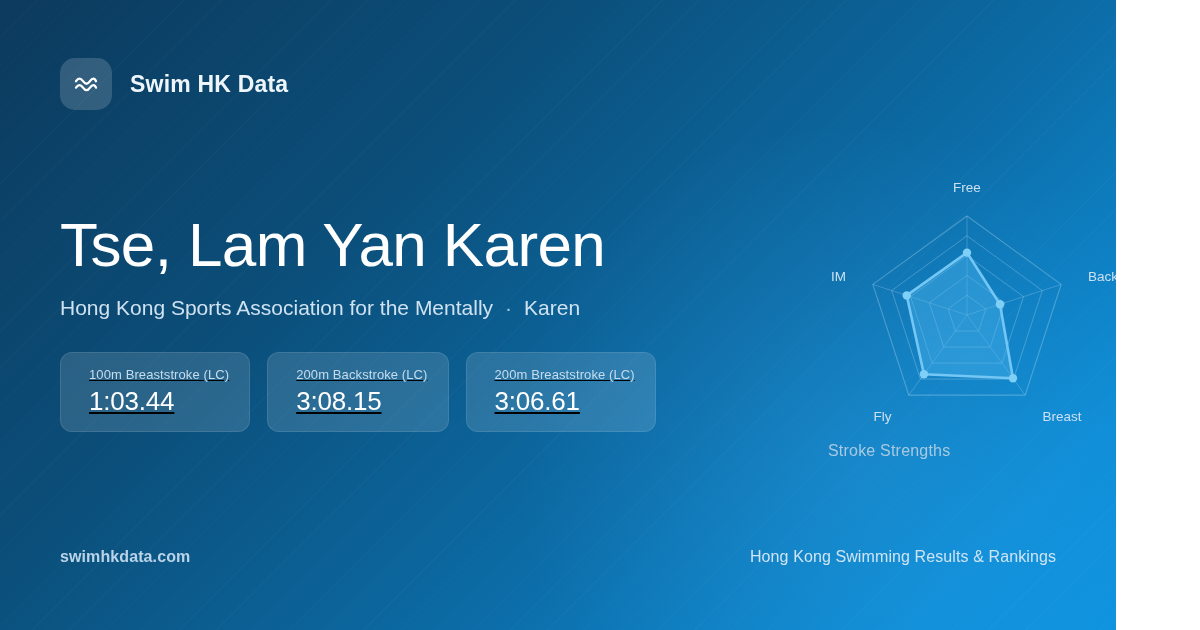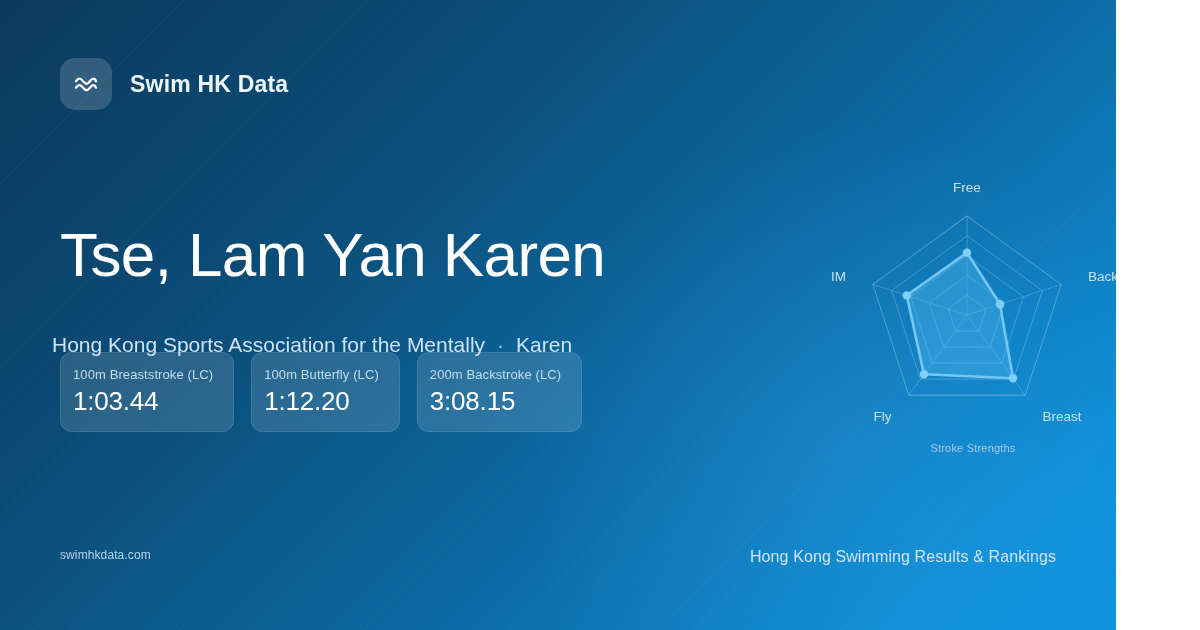--- a/index.html
+++ b/index.html
@@ -72,58 +72,58 @@
     font-weight: 600;
     color: #eef6fc;
     letter-spacing: 0.2px;
     white-space: nowrap;
   }
 
   
   #athlete-name {
     position: absolute;
     left: 60px;
-    top: 222px;
+    top: 212px;
     font-size: 62px;
     font-weight: 400;
     color: #ffffff;
     letter-spacing: -0.6px;
     line-height: 1.05;
     white-space: nowrap;
   }
   #athlete-meta {
     position: absolute;
-    left: 52px;
+    left: 60px;
     top: 296px;
     font-size: 21px;
     font-weight: 400;
     color: #cfe2f1;
     white-space: nowrap;
     display: flex;
     align-items: baseline;
     gap: 10px;
-    margin-top: 37px;
   }
   #athlete-meta .sep { color: #a9c8de; padding: 0 2px; }
 
   
   #events {
     position: absolute;
     left: 60px;
     top: 352px;
     display: flex;
     gap: 17px;
   }
   .event-chip {
     background: rgba(255,255,255,0.13);
     border: 1px solid rgba(255,255,255,0.10);
     border-radius: 12px;
-    padding: 14px 20px 16px 12px;
+    padding: 14px 20px 16px 28px;
     min-width: 0;
     box-sizing: border-box;
+    text-decoration: underline;
   }
   .event-label {
     font-size: 13px;
     color: #c5dced;
     white-space: nowrap;
     letter-spacing: 0.1px;
     margin-bottom: 6px;
   }
   .event-time {
     font-size: 26px;
@@ -146,34 +146,34 @@
   .radar-axis-label {
     font-family: "Liberation Sans", sans-serif;
     font-size: 13.5px;
     fill: #cbe0f0;
   }
   #radar-caption {
     position: absolute;
     left: 0;
     top: 272px;
     width: 290px;
-    text-align: center;
-    font-size: 11px;
+    font-size: 16px;
     color: #a9c9e0;
     letter-spacing: 0.2px;
   }
 
   
   #footer-left {
     position: absolute;
     left: 60px;
     top: 548px;
-    font-size: 12px;
+    font-size: 16px;
     color: #b9d4e8;
     letter-spacing: 0.1px;
+    font-weight: bold;
   }
   #footer-right {
     position: absolute;
     right: 60px;
     top: 548px;
     font-size: 16px;
     color: #cfe4f4;
     letter-spacing: 0.1px;
     text-align: left;
     white-space: nowrap;
@@ -202,26 +202,26 @@
     <span class="sep">·</span>
     <span>Karen</span>
   </div>
 
   <div id="events">
     <div class="event-chip">
       <div class="event-label">100m Breaststroke (LC)</div>
       <div class="event-time">1:03.44</div>
     </div>
     <div class="event-chip">
-      <div class="event-label">100m Butterfly (LC)</div>
-      <div class="event-time">1:12.20</div>
-    </div>
-    <div class="event-chip">
       <div class="event-label">200m Backstroke (LC)</div>
       <div class="event-time">3:08.15</div>
+    </div>
+    <div class="event-chip">
+      <div class="event-label">200m Breaststroke (LC)</div>
+      <div class="event-time">3:06.61</div>
     </div>
   </div>
 
   <div id="radar-wrap">
     <svg id="radar-svg" width="290" height="300" viewBox="0 0 290 300" aria-hidden="true">
       <g id="radar-rings">
           <polygon points="139.00,125.20 157.83,138.88 150.64,161.02 127.36,161.02 120.17,138.88" fill="none" stroke="rgba(210,235,250,0.30)" stroke-width="0.9"></polygon>
           <polygon points="139.00,105.40 176.66,132.76 162.28,177.04 115.72,177.04 101.34,132.76" fill="none" stroke="rgba(210,235,250,0.30)" stroke-width="0.9"></polygon>
           <polygon points="139.00,85.60 195.49,126.64 173.91,193.06 104.09,193.06 82.51,126.64" fill="none" stroke="rgba(210,235,250,0.30)" stroke-width="0.9"></polygon>
           <polygon points="139.00,65.80 214.32,120.53 185.55,209.07 92.45,209.07 63.68,120.53" fill="none" stroke="rgba(210,235,250,0.30)" stroke-width="0.9"></polygon>

